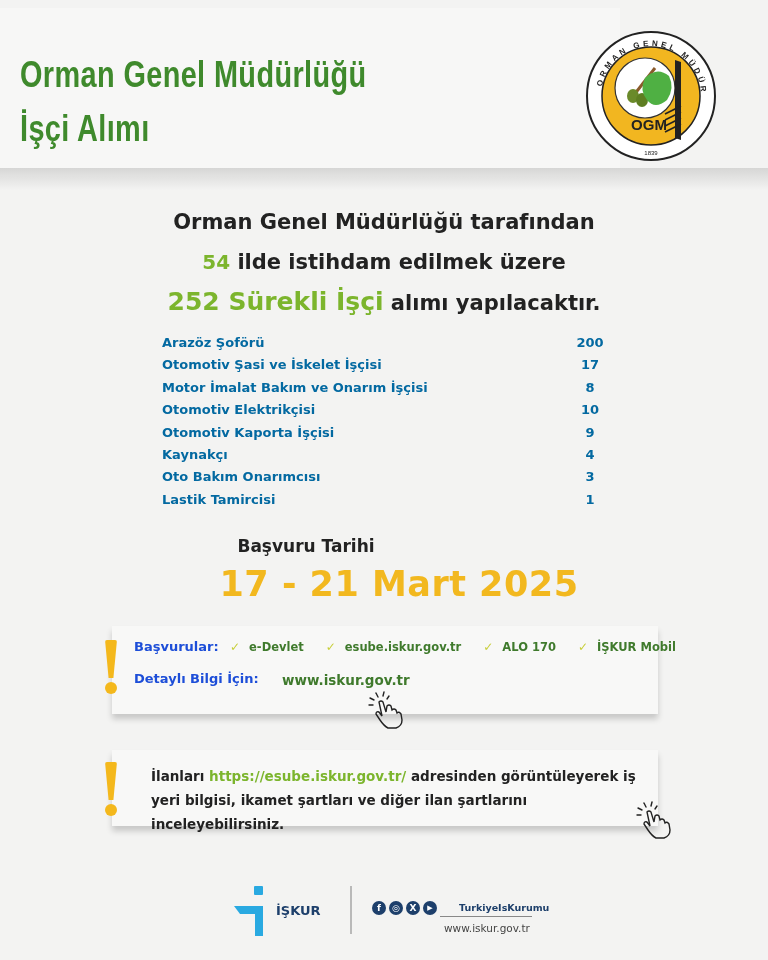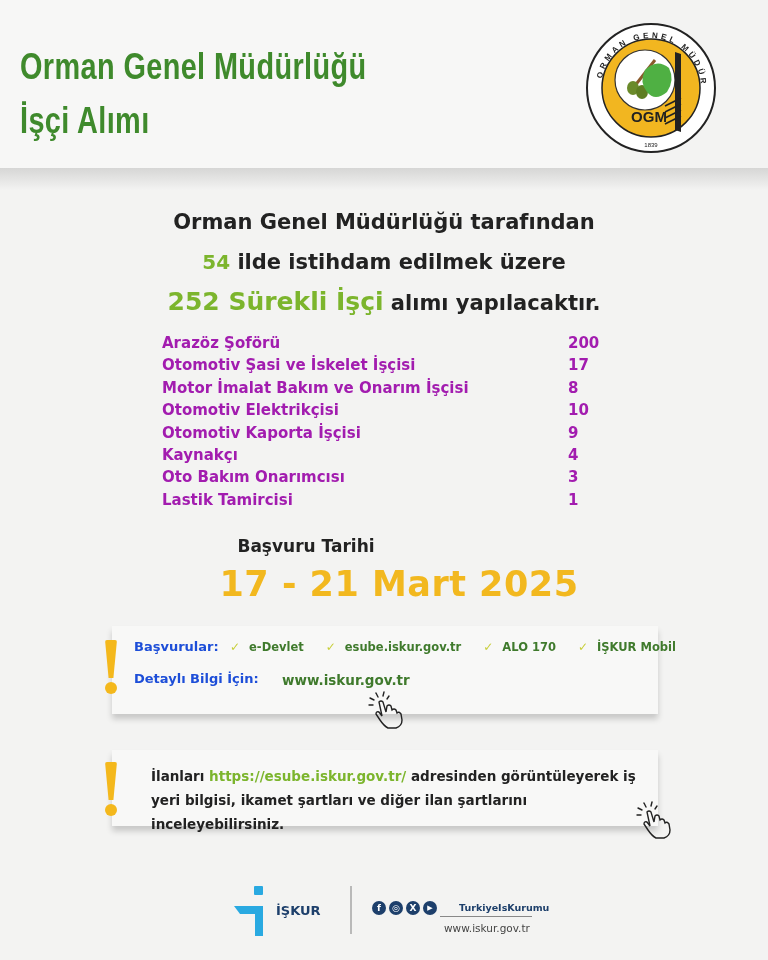--- a/index.html
+++ b/index.html
@@ -4,21 +4,21 @@
   <style>
     * { box-sizing: border-box; margin: 0; padding: 0; }
     html, body { width: 768px; height: 960px; overflow: hidden; }
     body {
       background: #f3f3f2;
       font-family: "DejaVu Sans", "Liberation Sans", sans-serif;
       color: #1e1e1e;
       position: relative;
     }
     .header {
-      position: absolute; left: 0; top: 0; width: 620px; height: 168px;
+      position: absolute; left: 0; top: 8px; width: 620px; height: 168px;
       background: #f7f7f6;
     }
     .header-shadow {
       position: absolute; left: 0; top: 168px; width: 768px; height: 22px;
       background: linear-gradient(#d6d6d5, rgba(243,243,242,0));
     }
     .title {
       position: absolute; left: 20px; top: 40px;
       font-family: "Liberation Sans", sans-serif;
       font-weight: bold;
@@ -39,23 +39,23 @@
       font-size: 21px; line-height: 40px;
       color: #222;
     }
     .intro .hl { color: #7cb52d; }
     .intro .big { font-size: 20px; }
     .positions {
       position: absolute; left: 162px; top: 332px; width: 450px;
     }
     .pos-row {
       display: flex; justify-content: space-between; height: 22.4px;
-      font-weight: bold; font-size: 15px; line-height: 22.4px; color: #a21caf;
-    }
-    .pos-row .count { width: 44px; text-align: left; }
+      font-weight: bold; font-size: 13px; line-height: 22.4px; color: #0369a1;
+    }
+    .pos-row .count { width: 44px; text-align: center; }
     .apply-label {
       position: absolute; left: 0; top: 536px; width: 612px; text-align: center;
       font-weight: bold; font-size: 17px; color: #222;
     }
     .apply-date {
       position: absolute; left: 15px; top: 564px; width: 768px; text-align: center;
       font-weight: bold; font-size: 35px; color: #f2b81f; letter-spacing: 0.5px;
     }
     .card {
       position: absolute; background: #f8f8f7;

